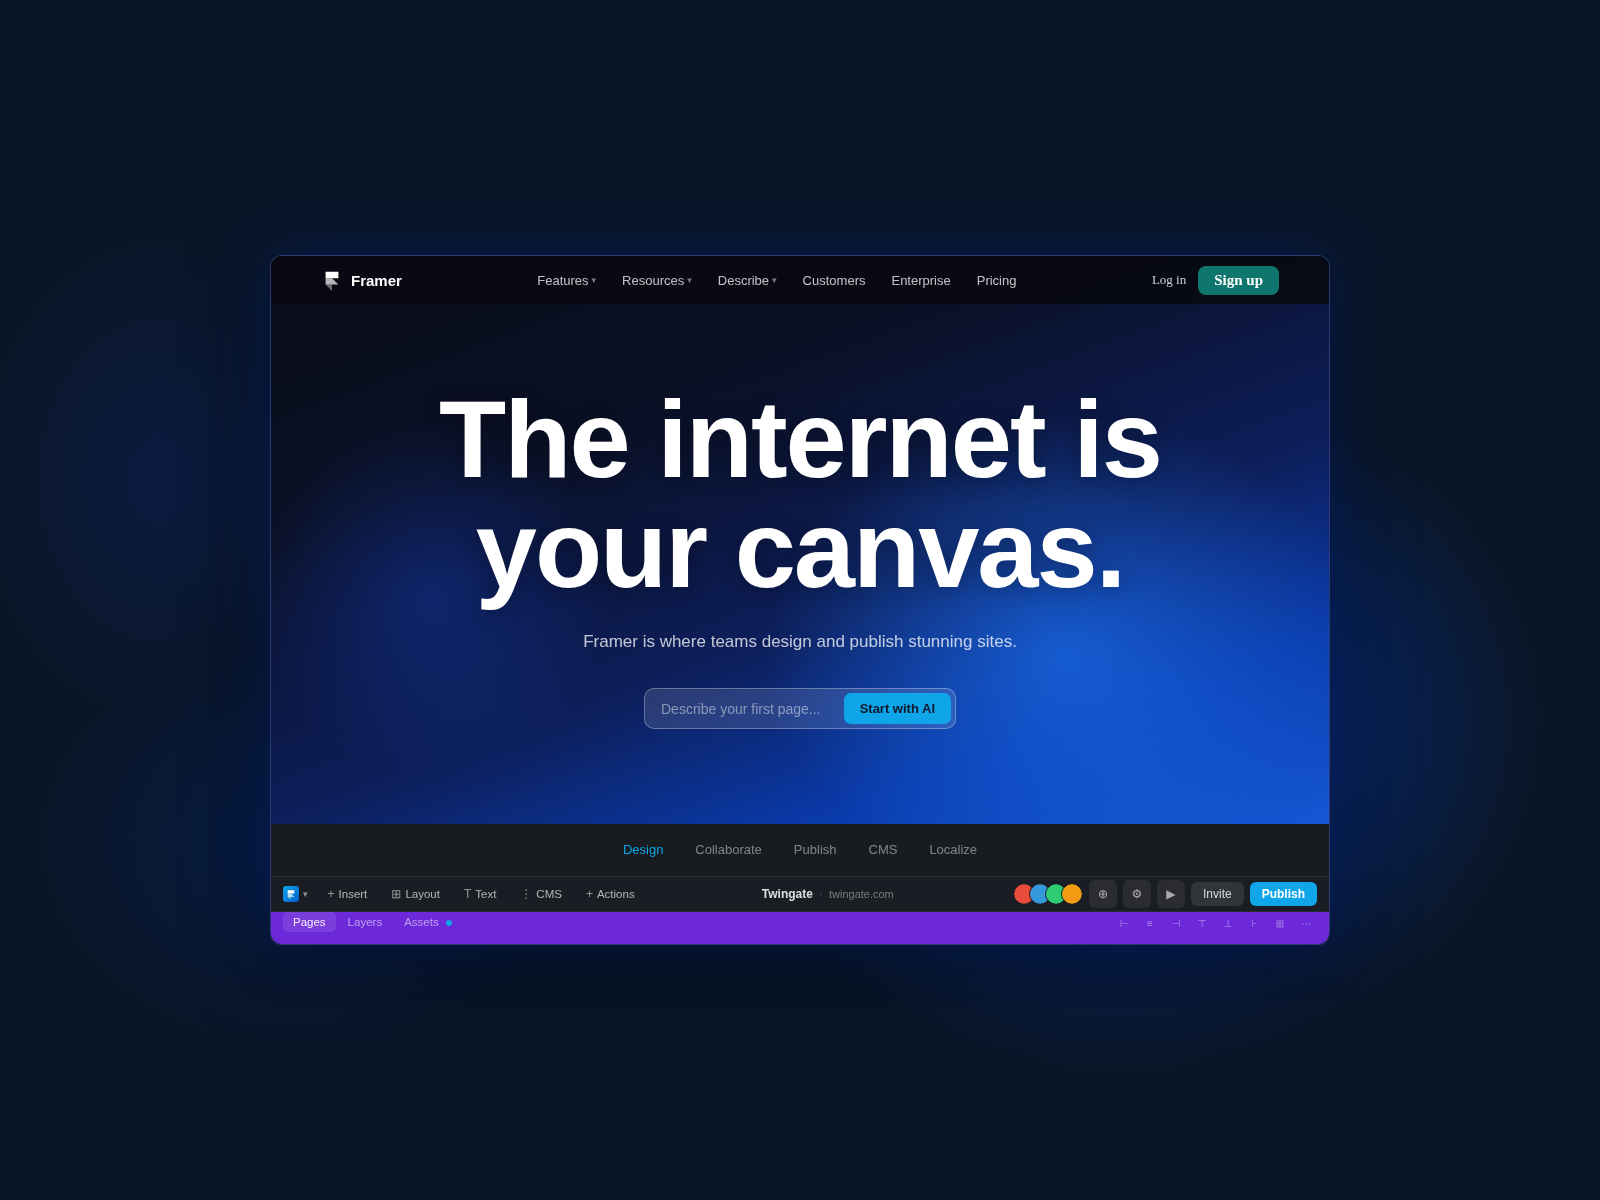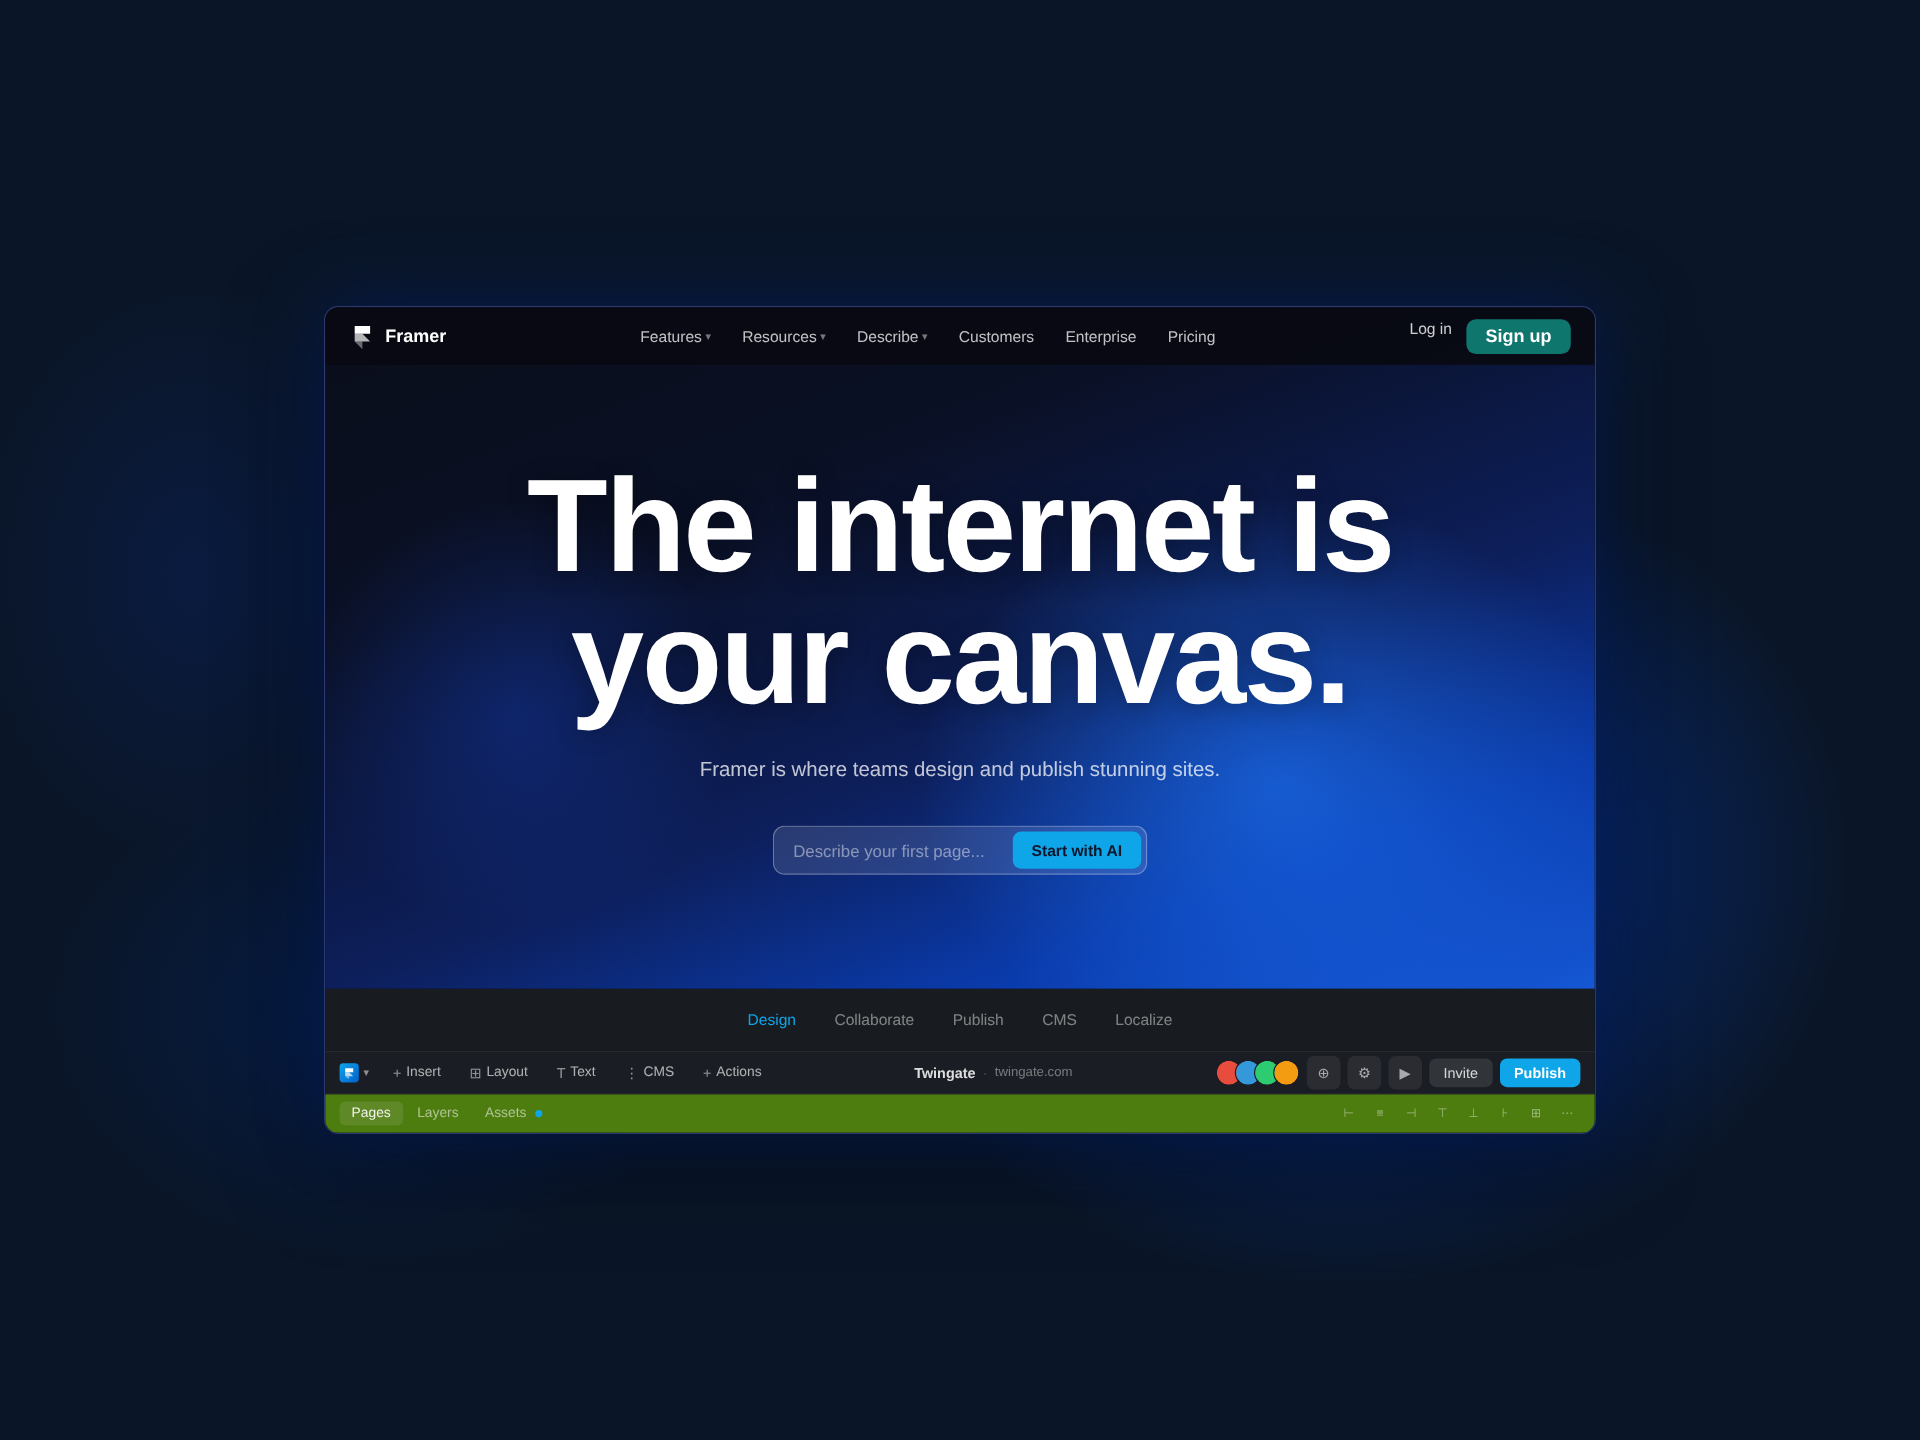--- a/index.html
+++ b/index.html
@@ -59,21 +59,21 @@
     }
 
     
     .nav-bar {
       width: 100%;
       height: 48px;
       background: rgba(8, 10, 18, 0.95);
       display: flex;
       align-items: center;
       justify-content: space-between;
-      padding: 0 20px;
+      padding: 0 50px;
       position: relative;
       z-index: 10;
     }
 
     .nav-logo {
       display: flex;
       align-items: center;
       gap: 8px;
     }
 
@@ -105,22 +105,23 @@
       gap: 3px;
     }
 
     .nav-link .chevron {
       font-size: 9px;
       opacity: 0.6;
     }
 
     .nav-actions {
       display: flex;
-      align-items: flex-start;
+      align-items: center;
       gap: 12px;
+      font-family: Liberation Serif, serif;
     }
 
     .nav-login {
       color: rgba(255,255,255,0.8);
       font-size: 13px;
       cursor: pointer;
     }
 
     .nav-signup {
       background: #0f766e;
@@ -356,23 +357,23 @@
       background: #0ea5e9;
       color: #fff;
       font-size: 12px;
       font-weight: 600;
       cursor: pointer;
     }
 
     
     .bottom-bar {
       height: 36px;
-      background: #4d7c0f;
-      display: flex;
-      align-items: center;
+      background: #6d28d9;
+      display: flex;
+      align-items: flex-start;
       padding: 0 12px;
       gap: 4px;
       justify-content: space-between;
     }
 
     .bottom-tabs {
       display: flex;
       gap: 2px;
     }
 

